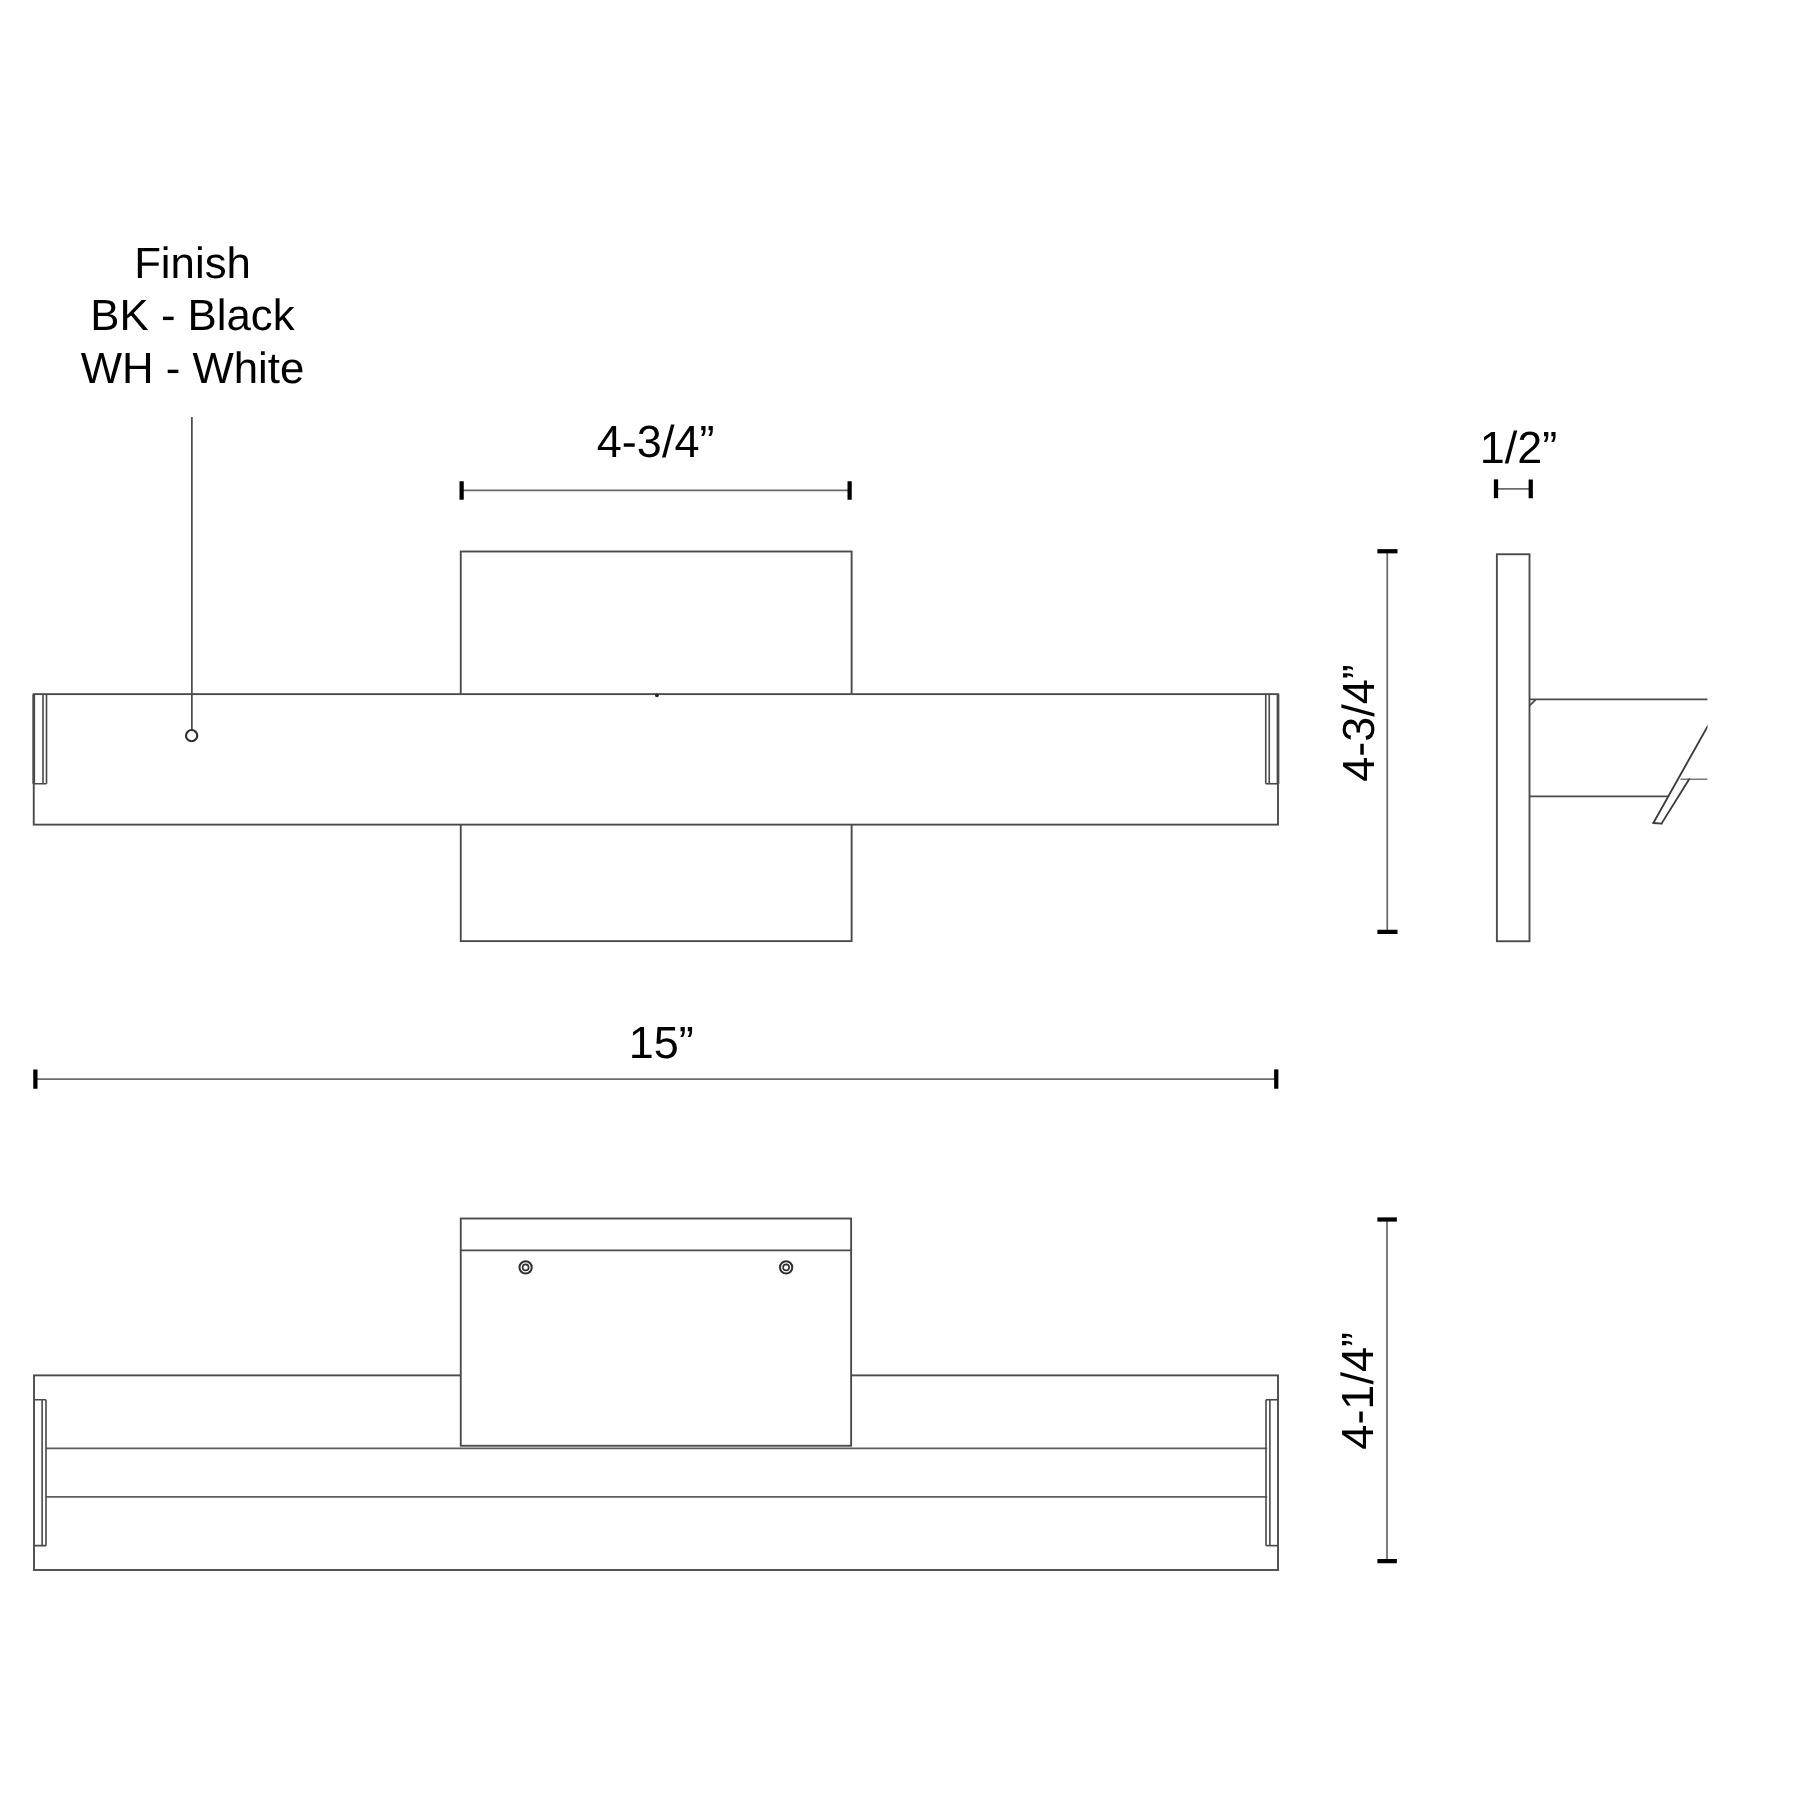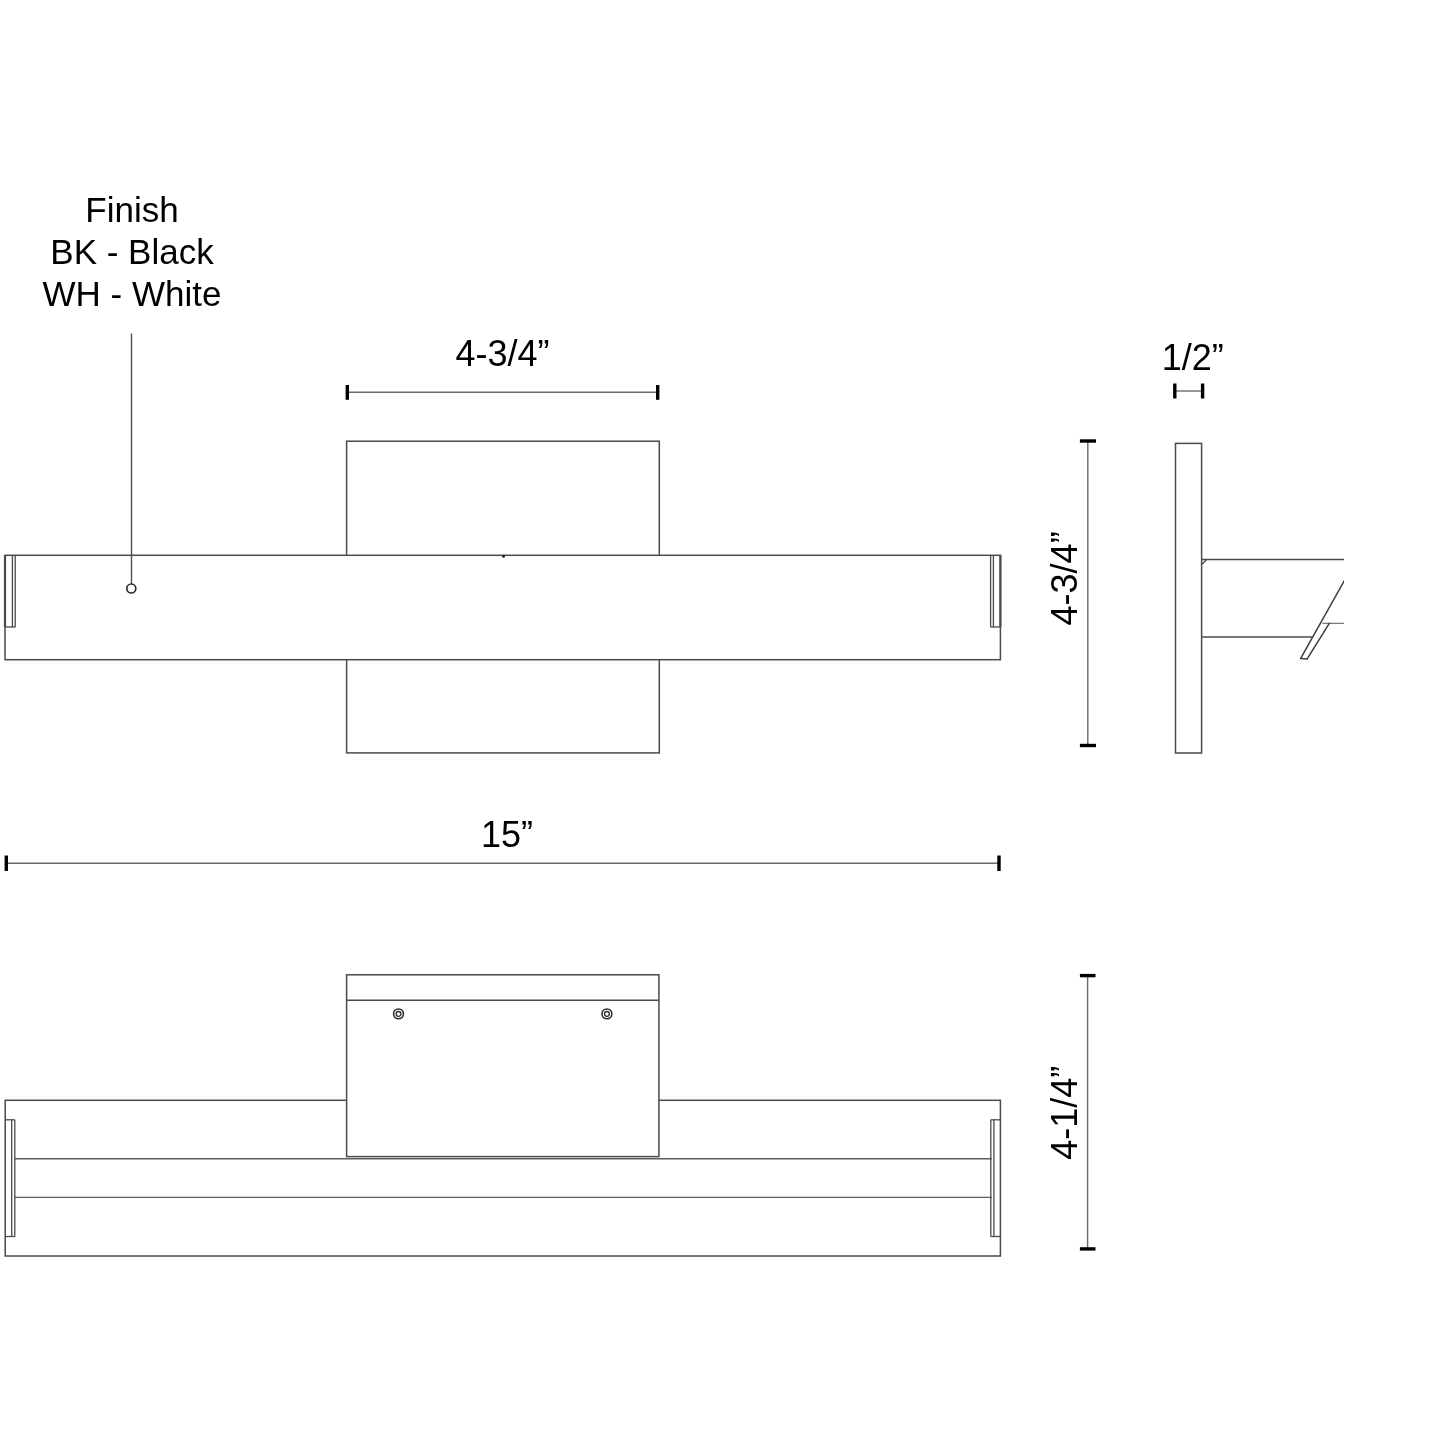--- a/index.html
+++ b/index.html
@@ -1,16 +1,16 @@
 <!DOCTYPE html>
 <html><head>
 <meta charset="utf-8">
 <style>
   html,body{margin:0;padding:0;background:#ffffff;}
-  .page{position:relative;width:1344px;height:1456px;background:#ffffff;overflow:hidden;}
+  .page{position:relative;width:1344px;height:1456px;background:#ffffff;overflow:hidden;padding-left:22px;}
   svg{display:block;}
   text{font-family:"Liberation Sans", sans-serif;fill:#000000;}
 </style>
 </head>
 <body>
 <div class="page">
 <svg width="1456" height="1456" viewBox="0 0 1456 1456">
 
   <rect x="0" y="0" width="1456" height="1456" fill="#ffffff"></rect>
 

